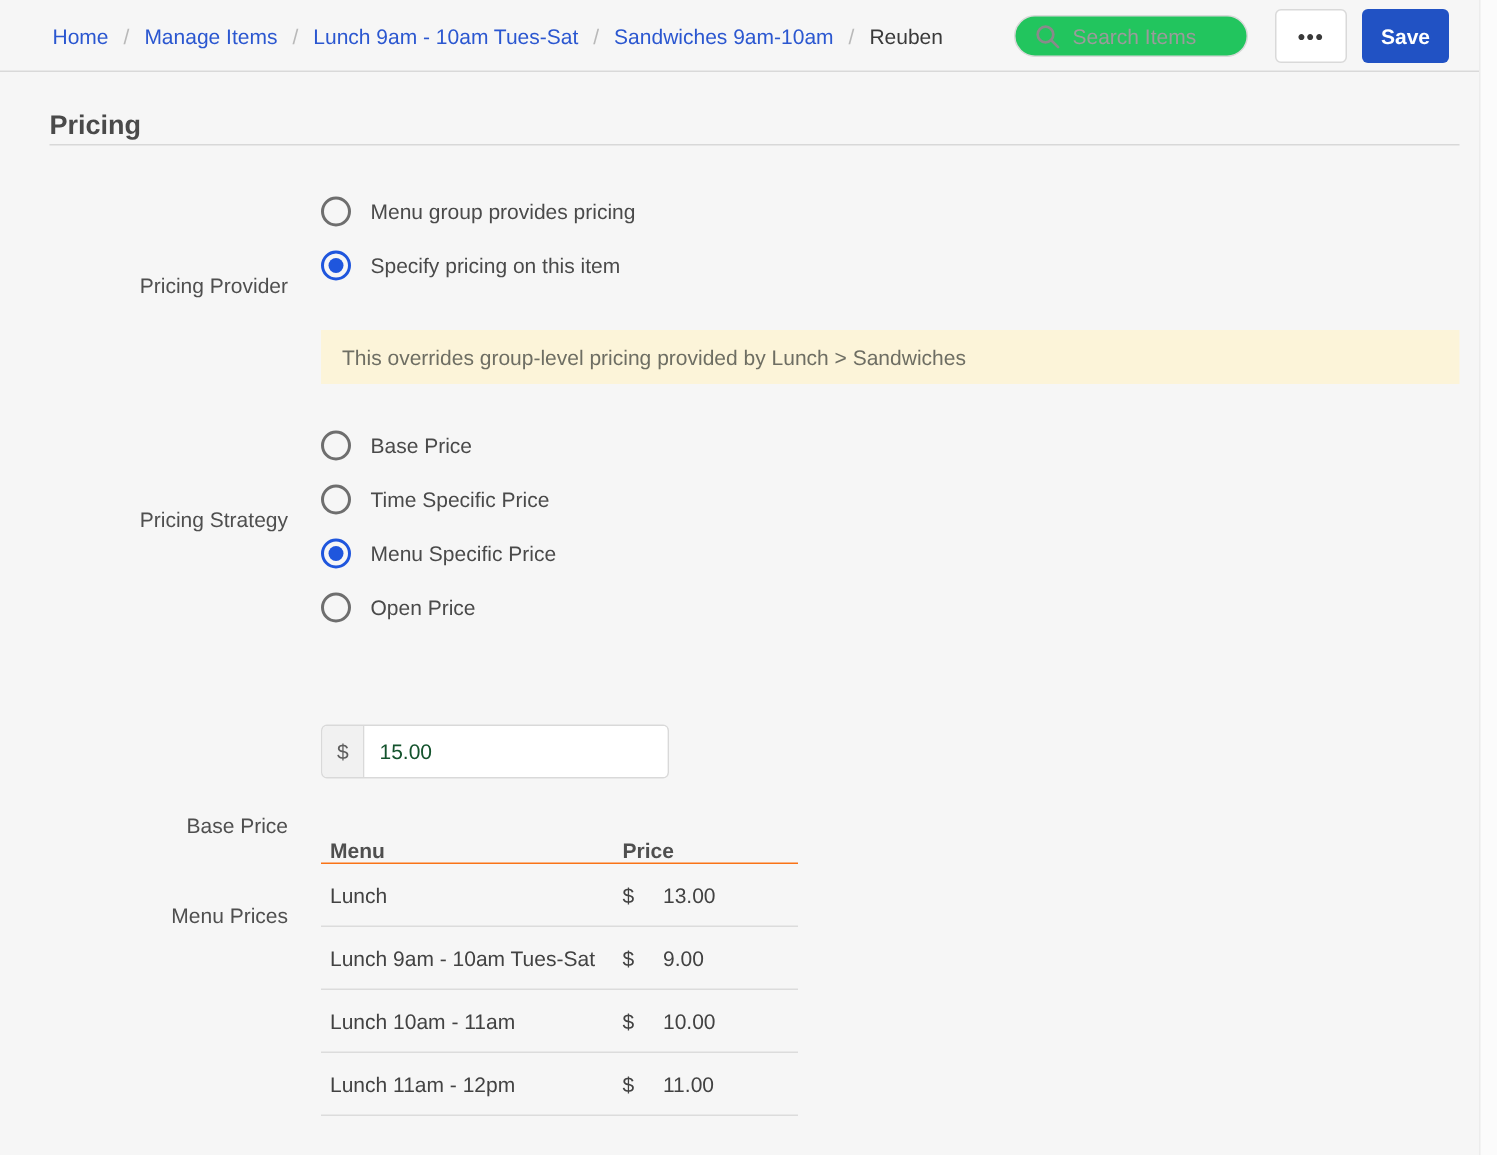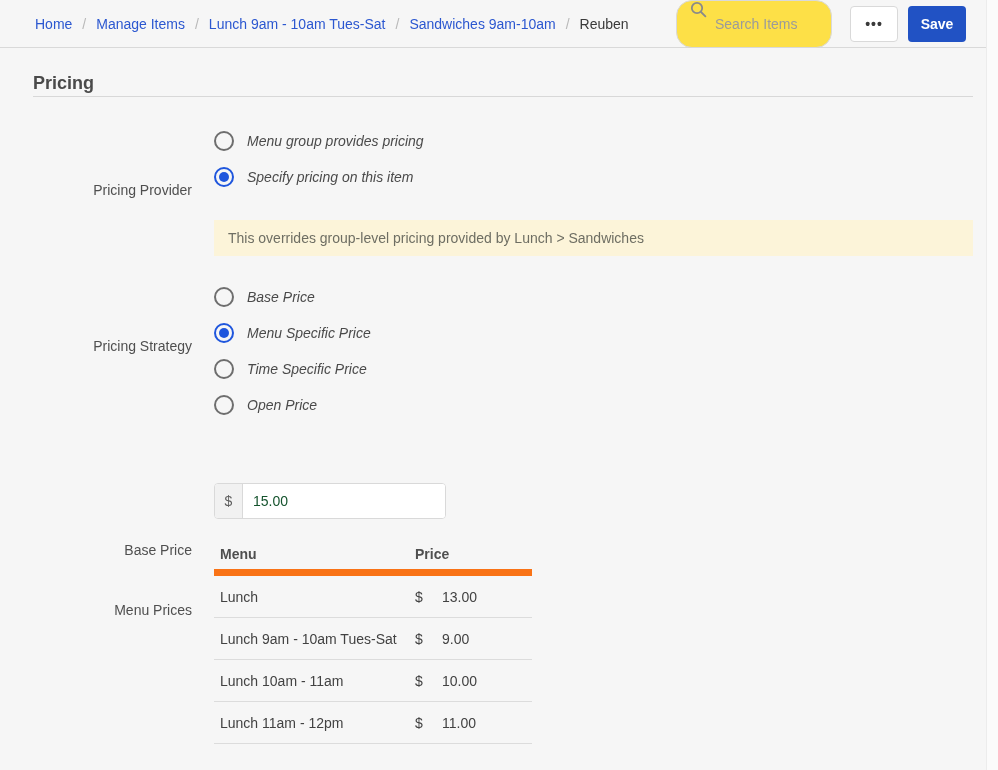--- a/index.html
+++ b/index.html
@@ -42,25 +42,26 @@
   .header-actions {
     position: absolute;
     right: 32px;
     top: 6px;
     height: 36px;
     display: flex;
     align-items: center;
   }
   .search-pill {
     width: 156px;
-    height: 48px;
-    background: #fde047;
+    height: 28px;
+    background: #22c55e;
     border: 1px solid #d9d9d9;
     border-radius: 16px;
     display: flex;
+    align-items: center;
     padding: 0 10px 0 13px;
     margin-right: 18px;
   }
   .search-pill svg { flex: 0 0 auto; margin-right: 8px; }
   .search-pill input {
     border: none;
     outline: none;
     background: transparent;
     font-family: inherit;
     font-size: 14px;
@@ -119,21 +120,20 @@
     left: 33px;
     width: 159px;
     text-align: right;
     font-size: 14px;
     color: #4f4f4f;
     margin-top: 48px;
   }
   .radio-group {
     position: absolute;
     left: 214px;
-    font-style: italic;
   }
   .radio-row {
     height: 36px;
     display: flex;
     align-items: center;
     cursor: pointer;
   }
   .radio-circle {
     width: 20px;
     height: 20px;
@@ -206,22 +206,22 @@
   
   .menu-table {
     position: absolute;
     left: 214px;
     top: 546px;
     width: 318px;
   }
   .mt-head {
     display: flex;
     height: 30px;
-    align-items: flex-start;
-    border-bottom: 7px solid #f97316;
+    align-items: flex-end;
+    border-bottom: 1px solid #f97316;
     font-size: 14px;
     font-weight: bold;
     color: #4f4f4f;
   }
   .mt-row {
     display: flex;
     height: 42px;
     align-items: center;
     border-bottom: 1px solid #dcdcdc;
     font-size: 14px;
@@ -287,27 +287,27 @@
 <div class="notice">
   <span>This overrides group-level pricing provided by Lunch &gt; Sandwiches</span>
 </div>
 
 <div class="field-label" style="top: 290px;">Pricing Strategy</div>
 <div class="radio-group" style="top: 279px;" id="strategy-group">
     <label class="radio-row">
       <span class="radio-circle"></span>
       <span class="radio-text">Base Price</span>
     </label>
+    <label class="radio-row">
+      <span class="radio-circle"></span>
+      <span class="radio-text">Time Specific Price</span>
+    </label>
     <label class="radio-row selected">
       <span class="radio-circle"></span>
       <span class="radio-text">Menu Specific Price</span>
-    </label>
-    <label class="radio-row">
-      <span class="radio-circle"></span>
-      <span class="radio-text">Time Specific Price</span>
     </label>
     <label class="radio-row">
       <span class="radio-circle"></span>
       <span class="radio-text">Open Price</span>
     </label>
   </div>
 
 <div class="field-label" style="top: 494px;">Base Price</div>
 <div class="price-input-group">
   <div class="price-prefix">$</div>

